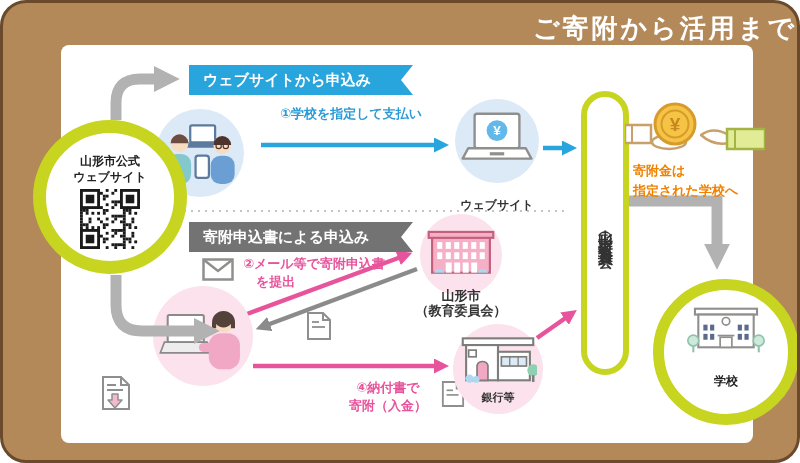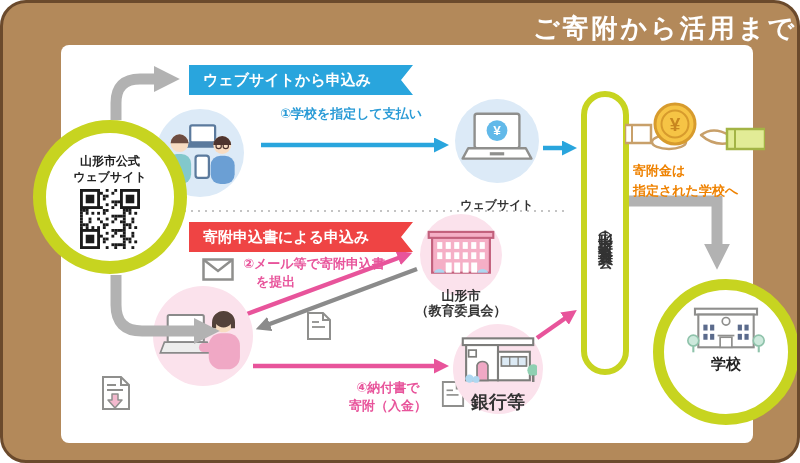--- a/index.html
+++ b/index.html
@@ -3,21 +3,21 @@
 <meta charset="utf-8">
 <style>
   *{margin:0;padding:0;box-sizing:border-box}
   html,body{width:800px;height:463px}
   body{font-family:"Liberation Sans","DejaVu Sans",sans-serif;background:#fff}
   .frame{position:relative;width:800px;height:463px;background:#b3895a;border:3px solid #6b4a2c;border-radius:26px;overflow:hidden}
   .title{position:absolute;top:8px;left:0;width:100%;text-align:right;color:#fff;font-size:26px;font-weight:bold;letter-spacing:3px}
   .panel{position:absolute;left:58px;top:42px;width:692px;height:398px;background:#fff;border-radius:8px}
   .abs{position:absolute}
   .banner{position:absolute;width:224px;height:30px;color:#fff;font-size:15px;font-weight:bold;line-height:30px;padding-left:14px;clip-path:polygon(0 0,100% 0,calc(100% - 12px) 50%,100% 100%,0 100%)}
-  .b-blue{background:#29a5dd}.b-pink{background:#ef4444}
+  .b-blue{background:#29a5dd}.b-pink{background:#737373}
   .circle{position:absolute;border-radius:50%;display:flex;flex-direction:column;align-items:center}
   .lblue{background:#dceaf7}.lpink{background:#fbe2ec}
   .ring{background:#fff;border:13px solid #c7d420}
   .txt{position:absolute;font-weight:bold;line-height:1.35;font-size:13px}
   .c-blue{color:#2a9bd6}.c-pink{color:#e8549b}.c-gray{color:#7d7d7d}.c-orange{color:#ef8200}.c-black{color:#333}
   .ctr{text-align:center}
   .ind{display:block;margin-left:13px}
   .ln{display:block}
   .vbar{position:absolute;left:578px;top:88px;width:48px;height:284px;background:#fff;border:6px solid #c7d420;border-radius:24px;display:flex;align-items:center;justify-content:center}
   .vtext{writing-mode:vertical-rl;font-weight:bold;font-size:15px;letter-spacing:3px;color:#333}
@@ -174,21 +174,21 @@
       <rect x="46" y="20" width="38" height="34" fill="#fff" stroke="#7d7d7b" stroke-width="2.5"></rect>
       <rect x="50" y="26" width="30" height="11" fill="#dceaf5" stroke="#7d7d7b" stroke-width="2"></rect>
       <line x1="60" y1="26" x2="60" y2="37" stroke="#7d7d7b" stroke-width="1.5"></line>
       <line x1="70" y1="26" x2="70" y2="37" stroke="#7d7d7b" stroke-width="1.5"></line>
       <circle cx="12" cy="52" r="5" fill="#aed7f0"></circle>
         <circle cx="20" cy="53" r="4" fill="#aed7f0"></circle>
       <circle cx="88" cy="42" r="7" fill="#8fd0b2"></circle>
         <rect x="86.5" y="48" width="3" height="8" fill="#7d7d7b"></rect>
     </svg>
   </div>
-  <div class="txt c-black ctr" style="left:450px;top:387px;width:90px;font-size:18px">銀行等</div>
+  <div class="txt c-black ctr" style="left:450px;top:387px;width:90px;font-size:11px">銀行等</div>
 
   <div class="vbar">
     <div class="vtext">山形市（教育委員会）</div>
   </div>
 
   <svg class="abs" style="left:622px;top:96px" width="140" height="58" viewBox="0 0 140 58">
     <rect x="0" y="26" width="26" height="18" fill="#fff" stroke="#c8a06a" stroke-width="2.5"></rect>
     <line x1="7" y1="26" x2="7" y2="44" stroke="#c8a06a" stroke-width="2"></line>
     <ellipse cx="44" cy="43" rx="17" ry="7" fill="#fff" stroke="#c8a06a" stroke-width="2.5"></ellipse>
     <circle cx="50" cy="25" r="20" fill="#f6c445" stroke="#d79b2d" stroke-width="3"></circle>
@@ -334,21 +334,21 @@
           <rect x="60" y="38" width="5" height="7"></rect>
           <rect x="68" y="38" width="5" height="7"></rect>
       </g>
       <line x1="36" y1="40" x2="56" y2="40" stroke="#8f8f8d" stroke-width="2"></line>
       <rect x="39" y="42" width="14" height="12" fill="#fff" stroke="#8f8f8d" stroke-width="2"></rect>
       <circle cx="7" cy="46" r="6.5" fill="#cde9dc" stroke="#8fc3ab" stroke-width="2"></circle>
         <rect x="5.8" y="52" width="2.5" height="8" fill="#8fc3ab"></rect>
       <circle cx="85" cy="46" r="6.5" fill="#cde9dc" stroke="#8fc3ab" stroke-width="2"></circle>
         <rect x="83.8" y="52" width="2.5" height="8" fill="#8fc3ab"></rect>
     </svg>
-    <div style="font-weight:bold;font-size:15px;color:#222;margin-top:1px">学校</div>
+    <div style="font-weight:bold;font-size:12px;color:#222;margin-top:19px">学校</div>
   </div>
 
   <svg class="ovl" width="800" height="463">
     <defs>
       <marker id="mGrayB" viewBox="0 0 10 10" refX="2" refY="5" markerWidth="26" markerHeight="26" orient="auto" markerUnits="userSpaceOnUse">
           <path d="M0 0 L10 5 L0 10 z" fill="#b2b2b2"></path>
         </marker>
     </defs>
     <path d="M113 117 L113 100 Q113 76 137 76 L156 76" fill="none" stroke="#b2b2b2" stroke-width="11" marker-end="url(#mGrayB)"></path>
     <path d="M113 272 L113 302 Q113 328 139 328 L196 328" fill="none" stroke="#b2b2b2" stroke-width="11" marker-end="url(#mGrayB)"></path>

